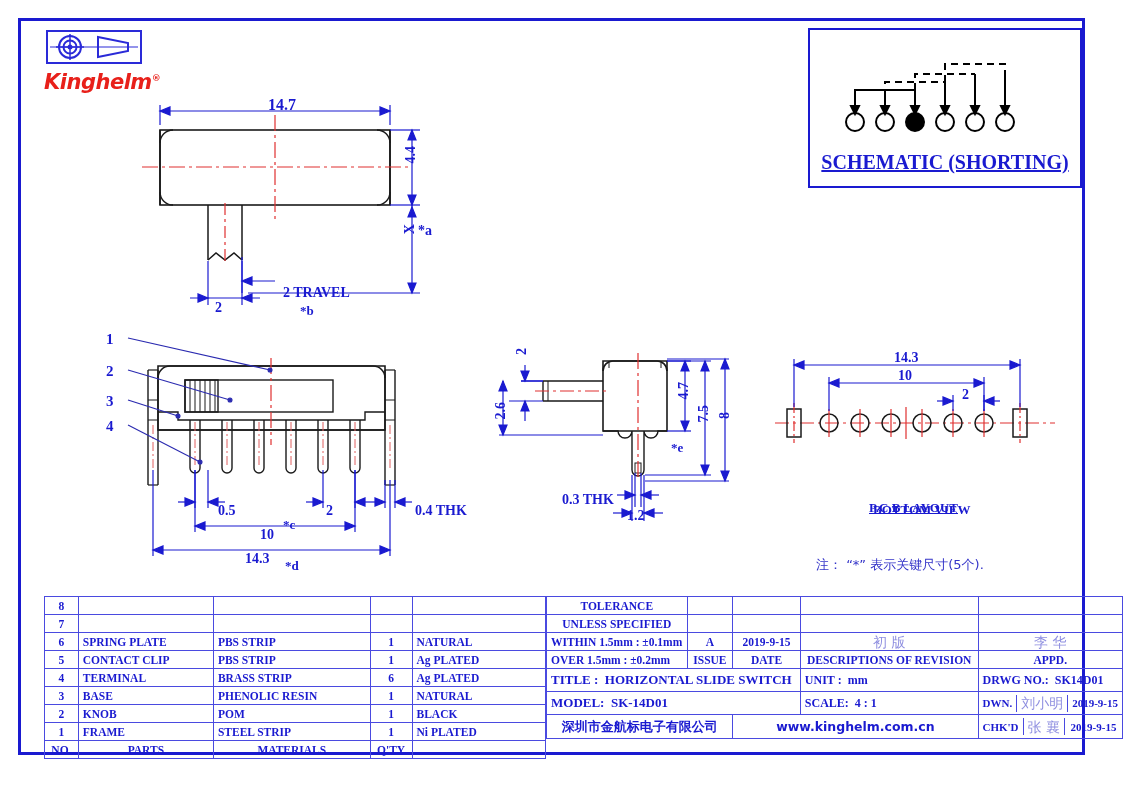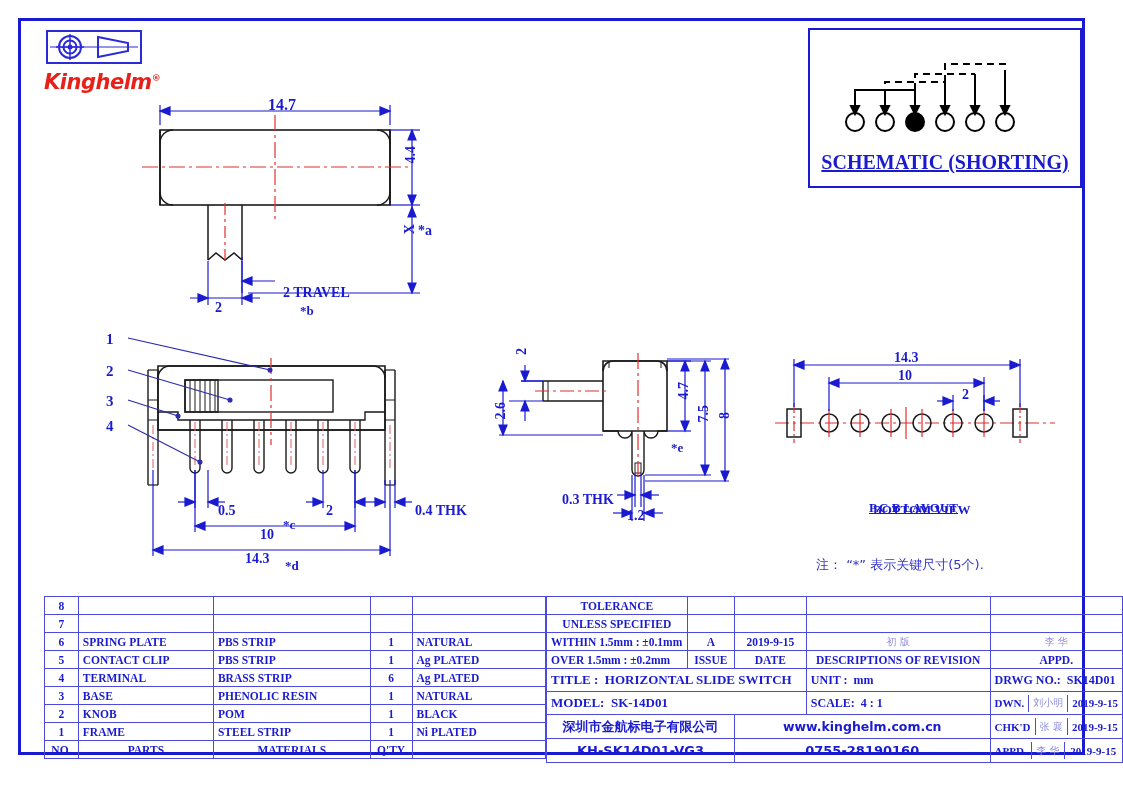--- a/index.html
+++ b/index.html
@@ -34,21 +34,21 @@
   #bom{left:44px;top:596px;width:502px;}
   #bom td.no{width:26px;text-align:center;}
   #bom td.pt{width:136px;}
   #bom td.mt{width:160px;}
   #bom td.qt{width:34px;text-align:center;}
   #bom td.fn{width:140px;}
   #bom tr.hdr td{text-align:center;}
   #tb{left:546px;top:596px;}
   #tb td{vertical-align:middle;text-align:left;}
   .ctr{text-align:center !important;}
-  .sig{color:#8f8fe0;font-size:10px;font-weight:normal;
+  .sig{color:#8f8fe0;font-size:14px;font-weight:normal;
        font-family:"DejaVu Sans",sans-serif;margin-left:12px;}
   .cn{font-family:"DejaVu Sans",sans-serif;font-weight:bold;font-size:13px;}
   .web{font-family:"DejaVu Sans",sans-serif;font-weight:bold;font-size:12.5px;}
   .note{position:absolute;left:816px;top:556px;color:#3333c8;
         font-family:"DejaVu Sans",sans-serif;font-size:13px;}
   .vert{writing-mode:vertical-rl;transform:rotate(180deg);}
 </style>
 </head>
 <body>
 
@@ -560,29 +560,14 @@
         <tbody>
               <tr>
           <td style="width:36px;border:0;border-right:1px solid #4a4ae0;font-size:11px;">CHK'D</td>
           <td class="ctr sig" style="border:0;border-right:1px solid #4a4ae0;">张 襄</td>
           <td class="ctr" style="width:64px;border:0;font-size:11px;">2019-9-15</td>
         </tr>
       </tbody>
           </table>
     </td>
   </tr>
-  <tr style="height:23px;">
-    <td colspan="2" class="ctr web" style="height:23px;font-size:13px;">KH-SK14D01-VG3</td>
-    <td colspan="2" class="ctr web" style="font-size:13px;">0755-28190160</td>
-    <td style="padding:0;">
-      <table style="position:static;width:100%;border:0;">
-        <tbody>
-              <tr>
-          <td style="width:36px;border:0;border-right:1px solid #4a4ae0;font-size:11px;">APPD.</td>
-          <td class="ctr sig" style="border:0;border-right:1px solid #4a4ae0;">李 华</td>
-          <td class="ctr" style="width:64px;border:0;font-size:11px;">2019-9-15</td>
-        </tr>
-      </tbody>
-          </table>
-    </td>
-  </tr>
 </tbody>
   </table>
 
 </body></html>

